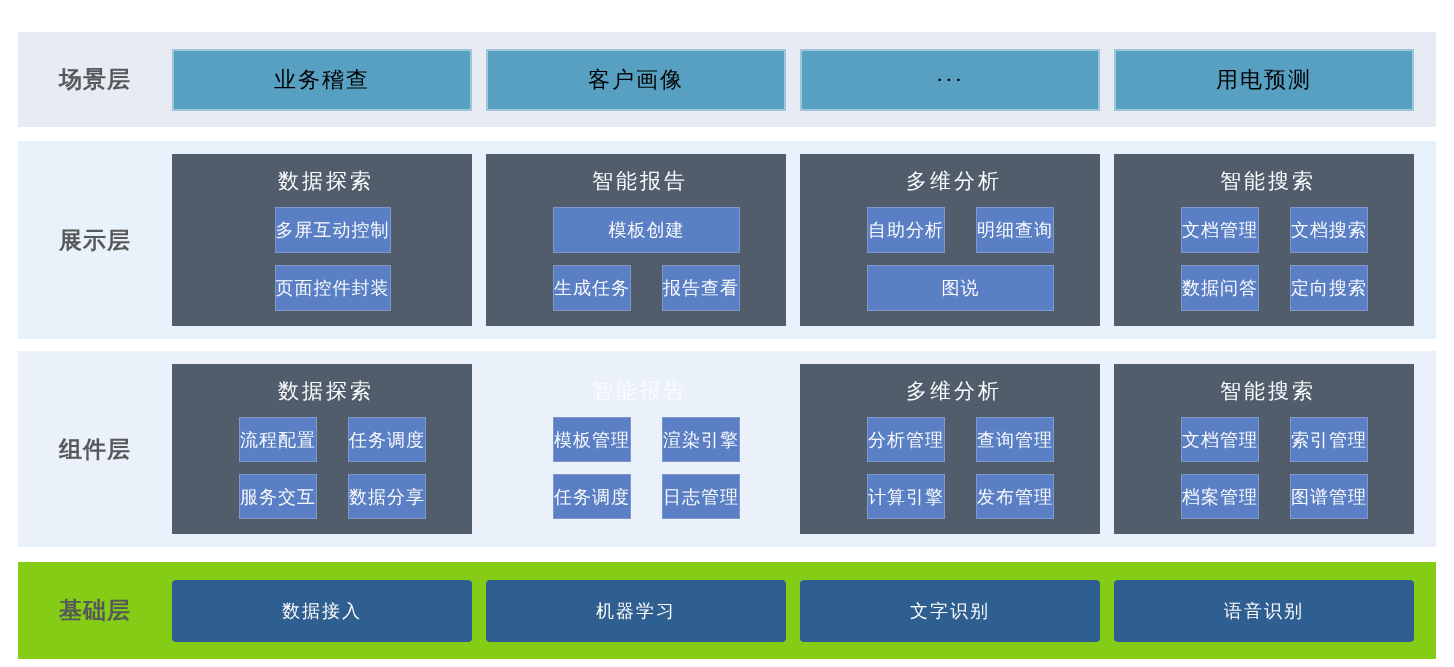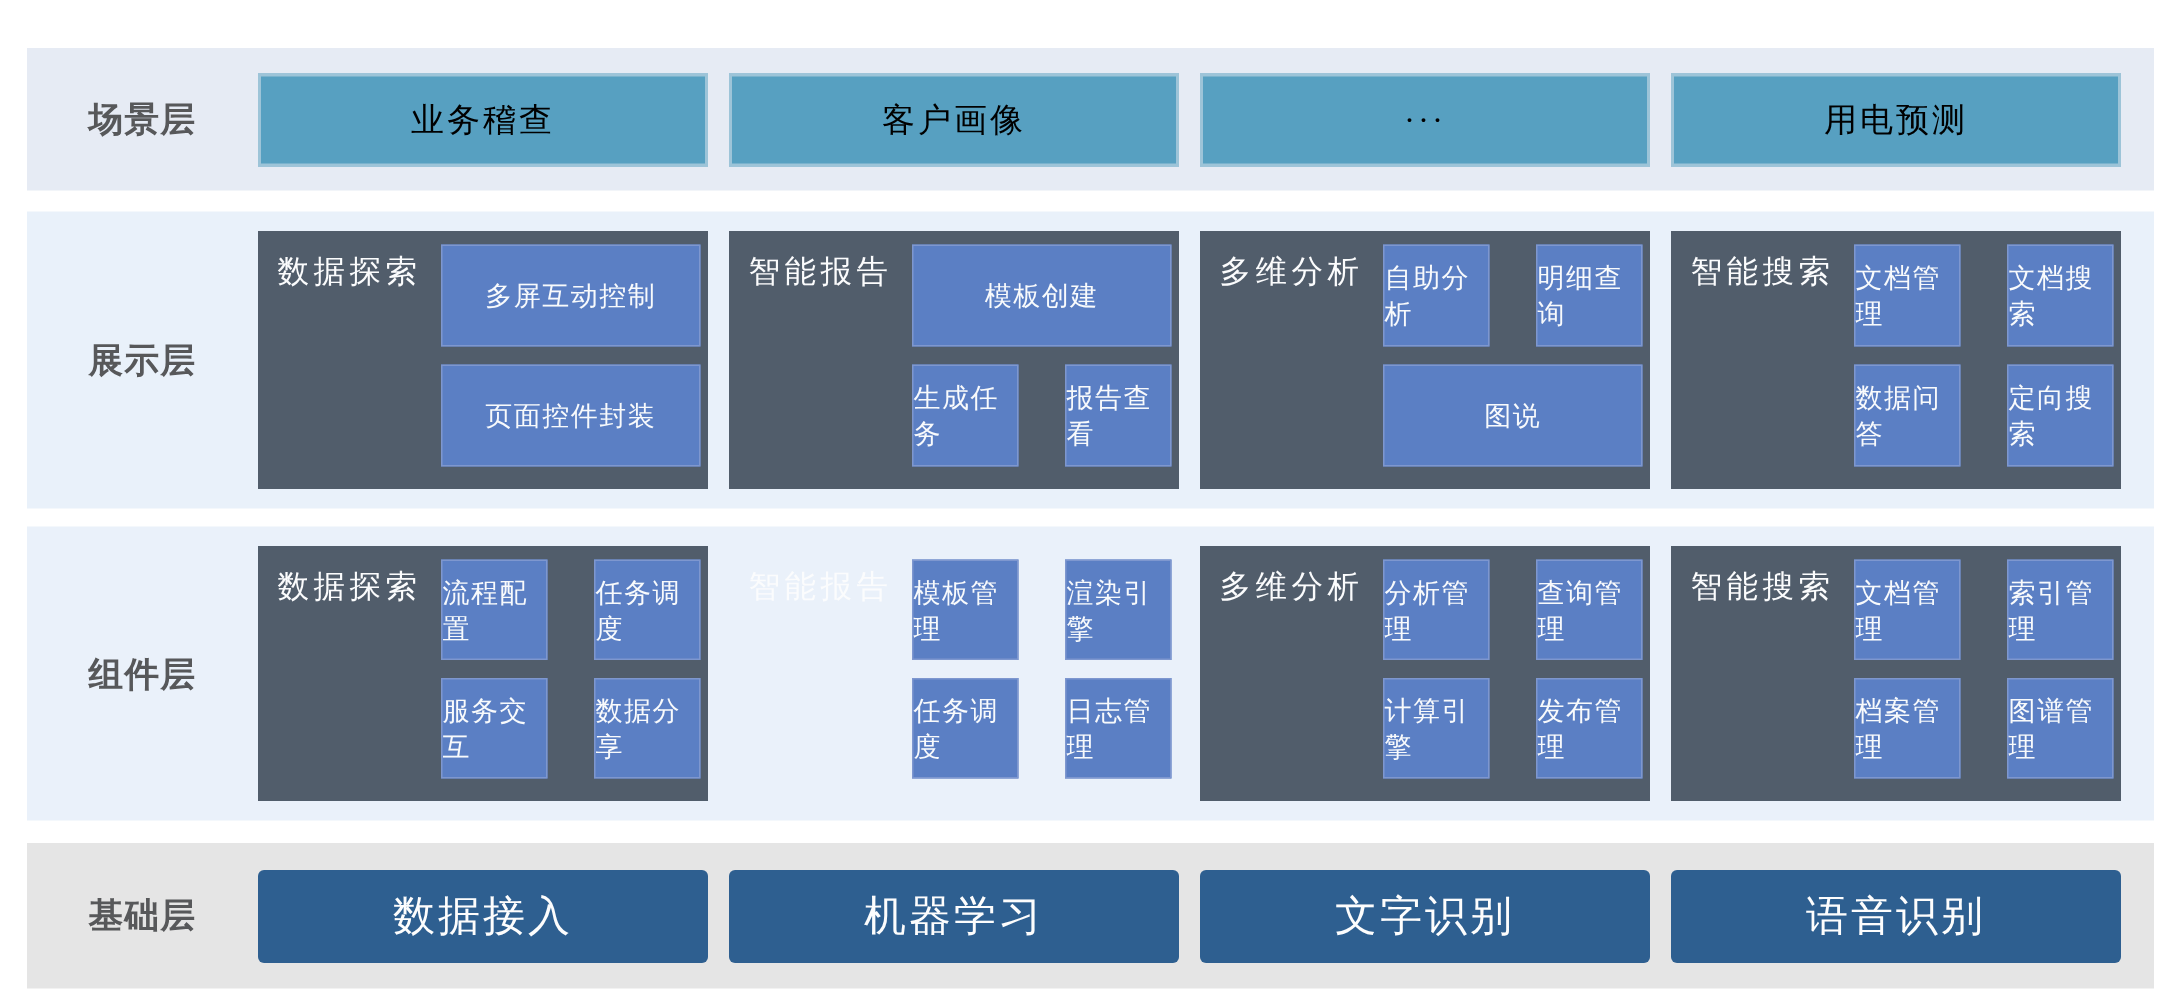--- a/index.html
+++ b/index.html
@@ -7,21 +7,21 @@
     width:1454px;height:667px;background:#ffffff;
     font-family:"Liberation Sans",sans-serif;
     position:relative;overflow:hidden;
   }
   .band{
     display:flex;margin:0 18px;box-sizing:border-box;
   }
   .band-scene{height:95px;margin-top:32px;background:#e6ebf4;}
   .band-display{height:198px;margin-top:14px;background:#e9f1fa;}
   .band-component{height:196px;margin-top:12px;background:#eaf1fa;}
-  .band-foundation{height:97px;margin-top:15px;background:#e5e5e5;}
+  .band-foundation{height:97px;margin-top:15px;background:#84cc16;}
 
   .label-zone{
     width:154px;flex:0 0 154px;display:flex;align-items:center;justify-content:center;
   }
   .layer-label{
     font-size:23px;font-weight:bold;color:#57585a;letter-spacing:1px;
   }
   .content{
     flex:1;display:flex;gap:14px;padding-right:22px;align-items:center;
   }
@@ -29,26 +29,27 @@
 
   .scene-btn{
     height:62px;display:flex;align-items:center;justify-content:center;
     background:#57a0c1;border:2px solid #9dc4d8;box-sizing:border-box;
     color:#000000;font-size:22px;font-family:"Liberation Serif",serif;
     letter-spacing:2px;
   }
   .base-btn{
     height:62px;display:flex;align-items:center;justify-content:center;
     background:#2e5f90;border-radius:4px;box-sizing:border-box;
-    color:#fdfdfd;font-size:28px;font-family:Liberation Sans, sans-serif;
+    color:#fdfdfd;font-size:18px;font-family:Liberation Sans, sans-serif;
     letter-spacing:2px;
   }
   .card{
-    height:172px;box-sizing:border-box;display:flex;flex-direction:row;
+    height:172px;box-sizing:border-box;display:flex;flex-direction:column;
     padding:9px 5px 15px 13px;
+    align-items:center;
   }
   .band-component .card{height:170px;}
   .card.dark{background:#515d6b;}
   .card.light{background:transparent;}
   .card-title{
     height:36px;display:flex;align-items:center;justify-content:center;
     color:#fbfcfd;font-size:21px;font-family:"Liberation Serif",serif;
     letter-spacing:3px;margin-bottom:8px;flex:0 0 auto;
   }
   .card-rows{flex:1;display:flex;flex-direction:column;justify-content:space-between;gap:12px;}

